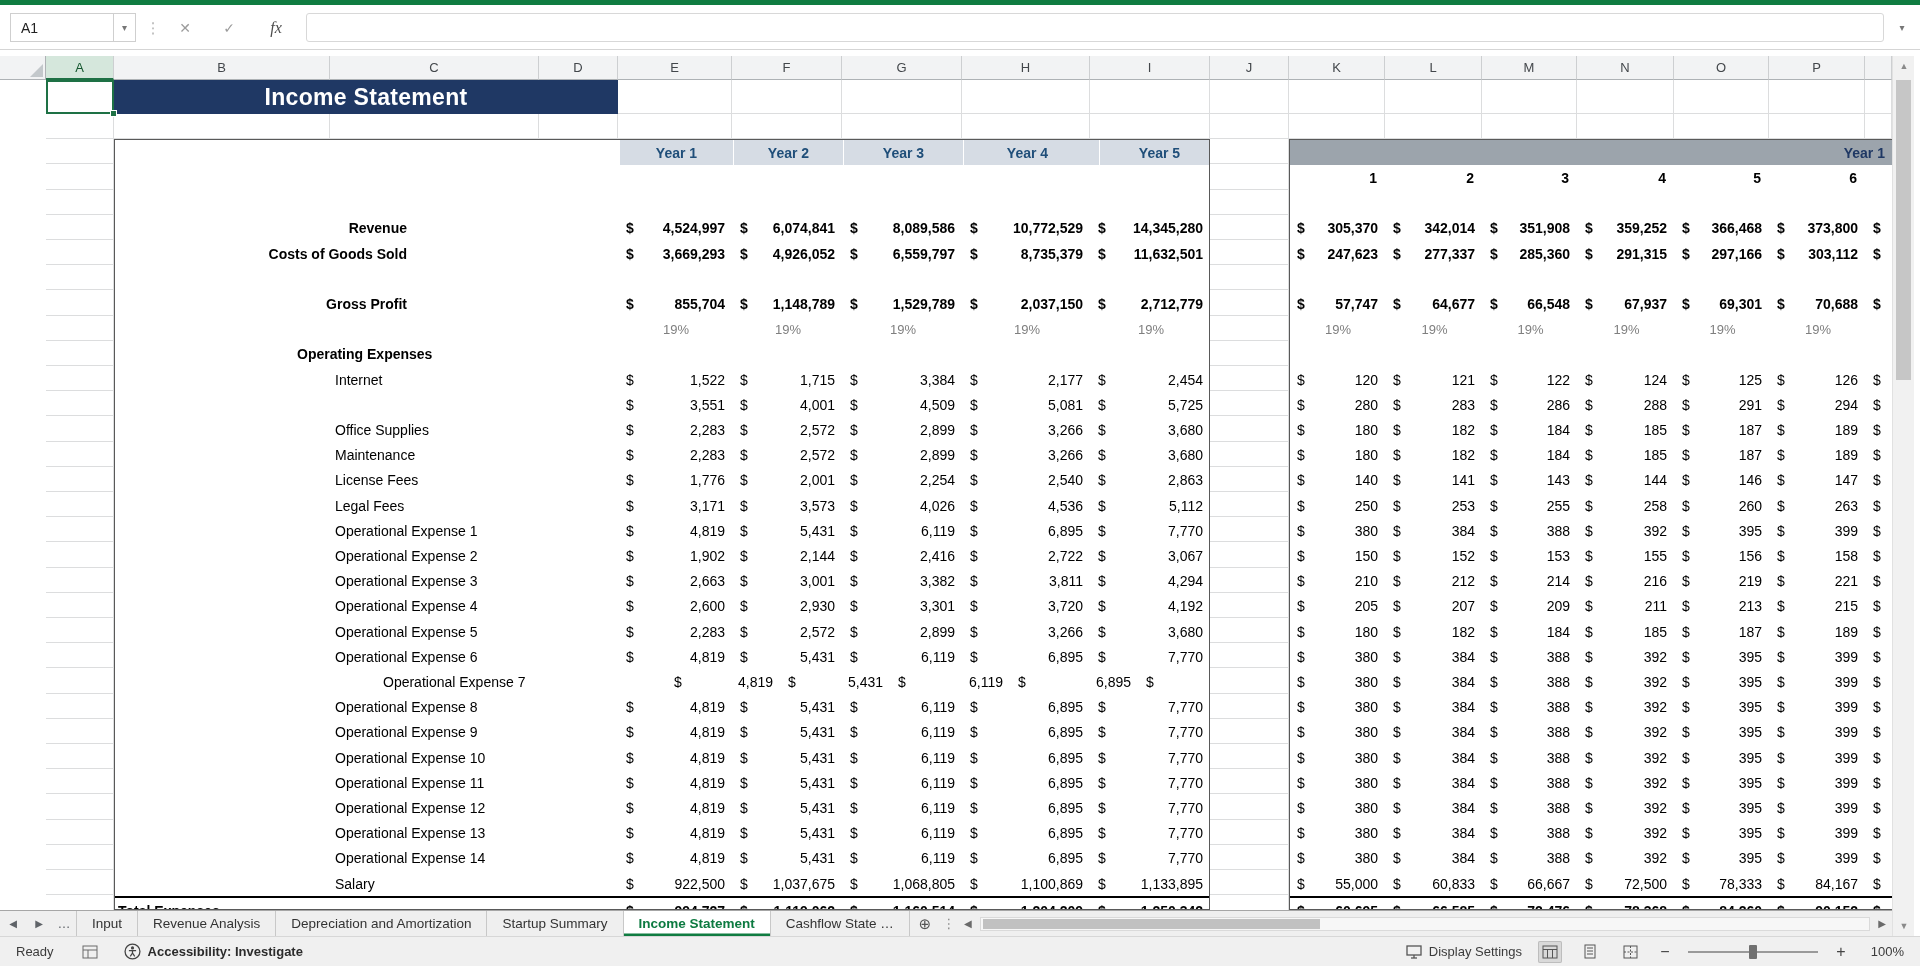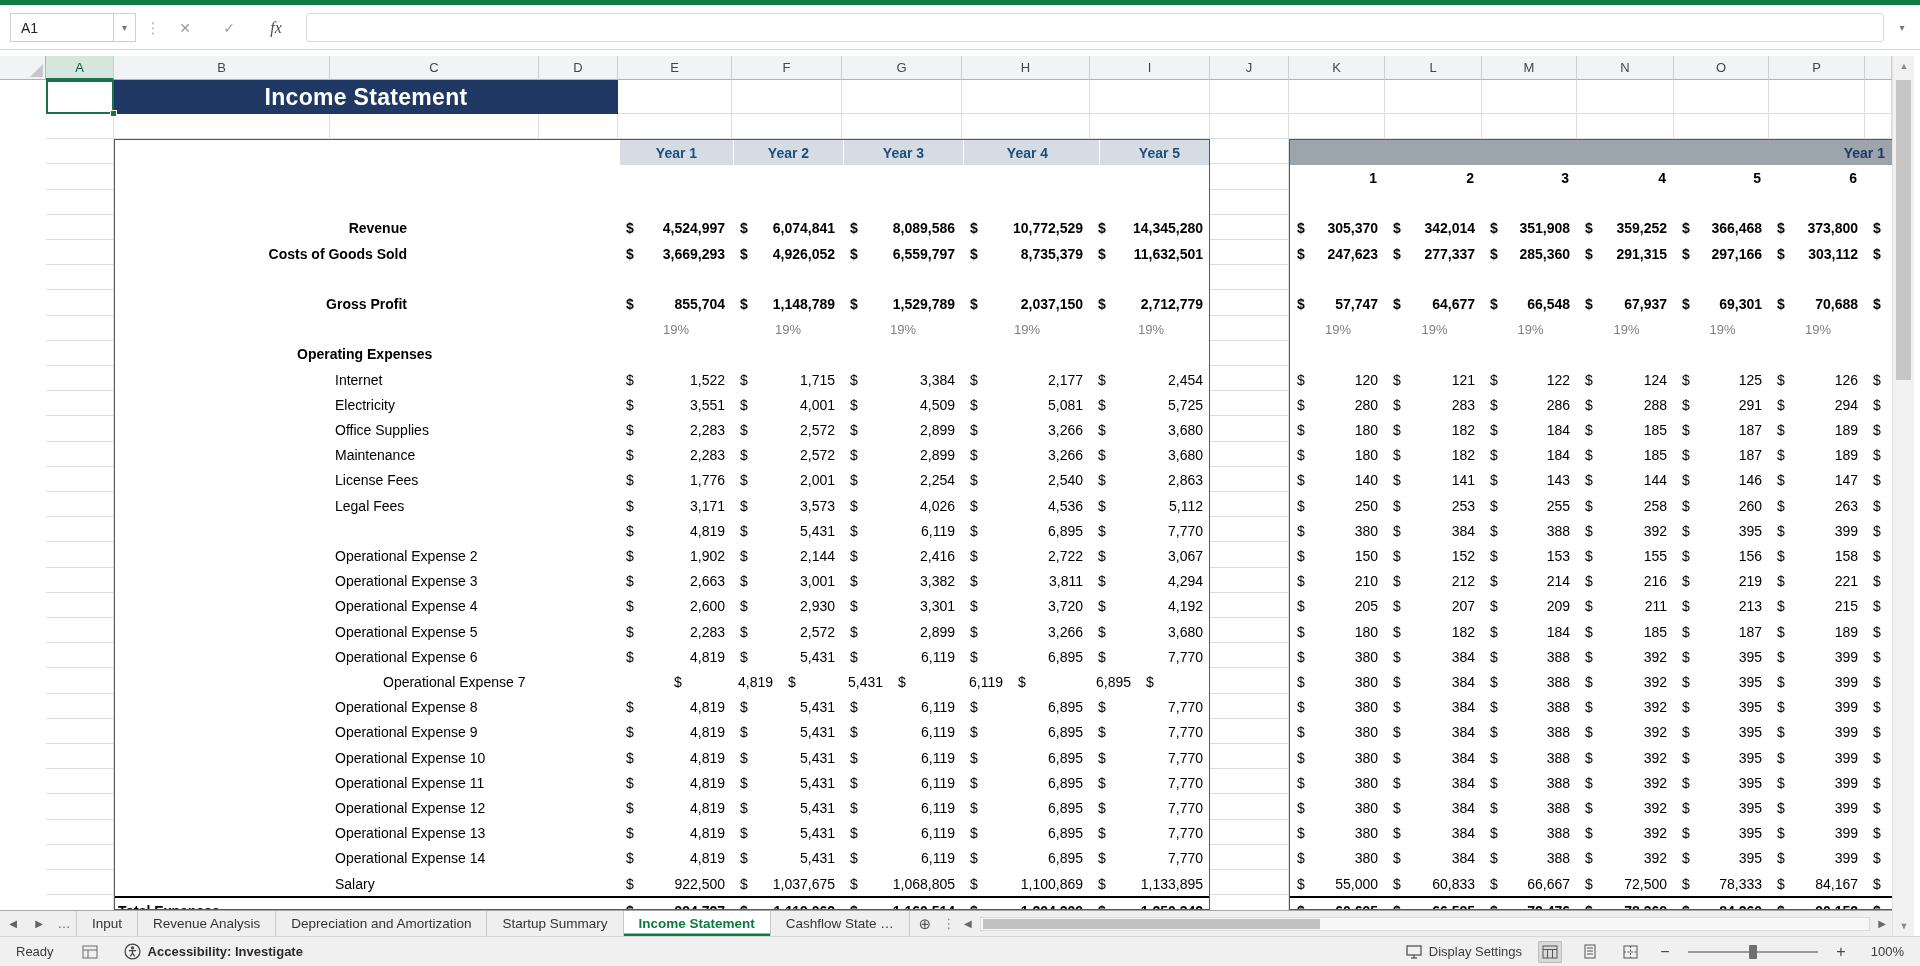--- a/index.html
+++ b/index.html
@@ -322,21 +322,20 @@
           <div class="money" style="left: 848px; top: 0px; width: 128px; height: 25.2px;">
             <span class="cur">$</span>
             <span class="val">2,177</span>
           </div>
           <div class="money" style="left: 976px; top: 0px; width: 120px; height: 25.2px;">
             <span class="cur">$</span>
             <span class="val">2,454</span>
           </div>
         </div>
         <div class="trow" style="left: 0px; top: 252px; width: 1096px; height: 25.2px;">
-          <div class="lab lab-item" style="left: 0px; top: 0px; width: 504px; height: 25.2px;">Electricity</div>
           <div class="money" style="left: 504px; top: 0px; width: 114px; height: 25.2px;">
             <span class="cur">$</span>
             <span class="val">3,551</span>
           </div>
           <div class="money" style="left: 618px; top: 0px; width: 110px; height: 25.2px;">
             <span class="cur">$</span>
             <span class="val">4,001</span>
           </div>
           <div class="money" style="left: 728px; top: 0px; width: 120px; height: 25.2px;">
             <span class="cur">$</span>
@@ -437,20 +436,21 @@
           <div class="money" style="left: 848px; top: 0px; width: 128px; height: 25.2px;">
             <span class="cur">$</span>
             <span class="val">4,536</span>
           </div>
           <div class="money" style="left: 976px; top: 0px; width: 120px; height: 25.2px;">
             <span class="cur">$</span>
             <span class="val">5,112</span>
           </div>
         </div>
         <div class="trow" style="left: 0px; top: 378px; width: 1096px; height: 25.2px;">
+          <div class="lab lab-item" style="left: 0px; top: 0px; width: 504px; height: 25.2px;">Operational Expense 1</div>
           <div class="money" style="left: 504px; top: 0px; width: 114px; height: 25.2px;">
             <span class="cur">$</span>
             <span class="val">4,819</span>
           </div>
           <div class="money" style="left: 618px; top: 0px; width: 110px; height: 25.2px;">
             <span class="cur">$</span>
             <span class="val">5,431</span>
           </div>
           <div class="money" style="left: 728px; top: 0px; width: 120px; height: 25.2px;">
             <span class="cur">$</span>

